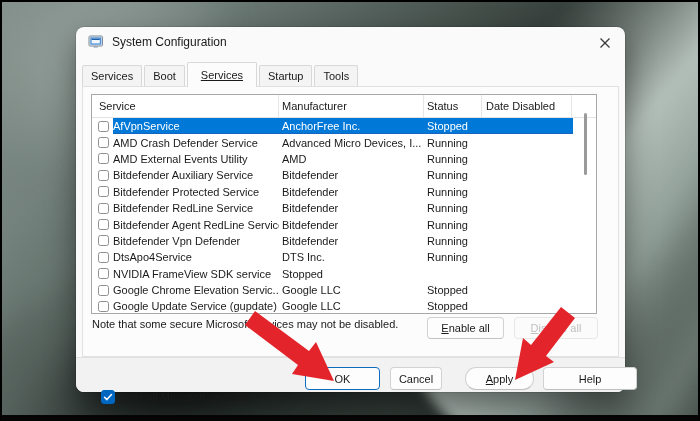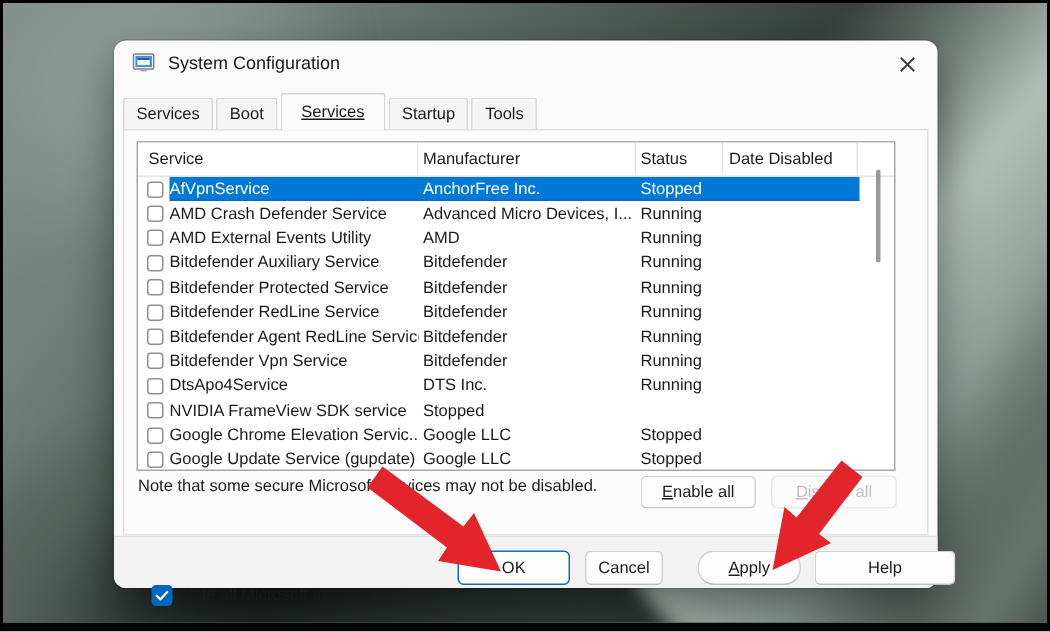--- a/index.html
+++ b/index.html
@@ -200,21 +200,21 @@
     <span class="c svc">Bitdefender Agent RedLine Service</span>
     <span class="c man">Bitdefender</span>
     <span class="c sta">Running</span>
     <span class="c dat"></span>
   </div>
 
   <div class="lrow">
     <span class="rcbw">
                 <span class="rcb"></span>
               </span>
-    <span class="c svc">Bitdefender Vpn Service</span>
+    <span class="c svc">Bitdefender Vpn Defender</span>
     <span class="c man">Bitdefender</span>
     <span class="c sta">Running</span>
     <span class="c dat"></span>
   </div>
 
   <div class="lrow">
     <span class="rcbw">
                 <span class="rcb"></span>
               </span>
     <span class="c svc">DtsApo4Service</span>

